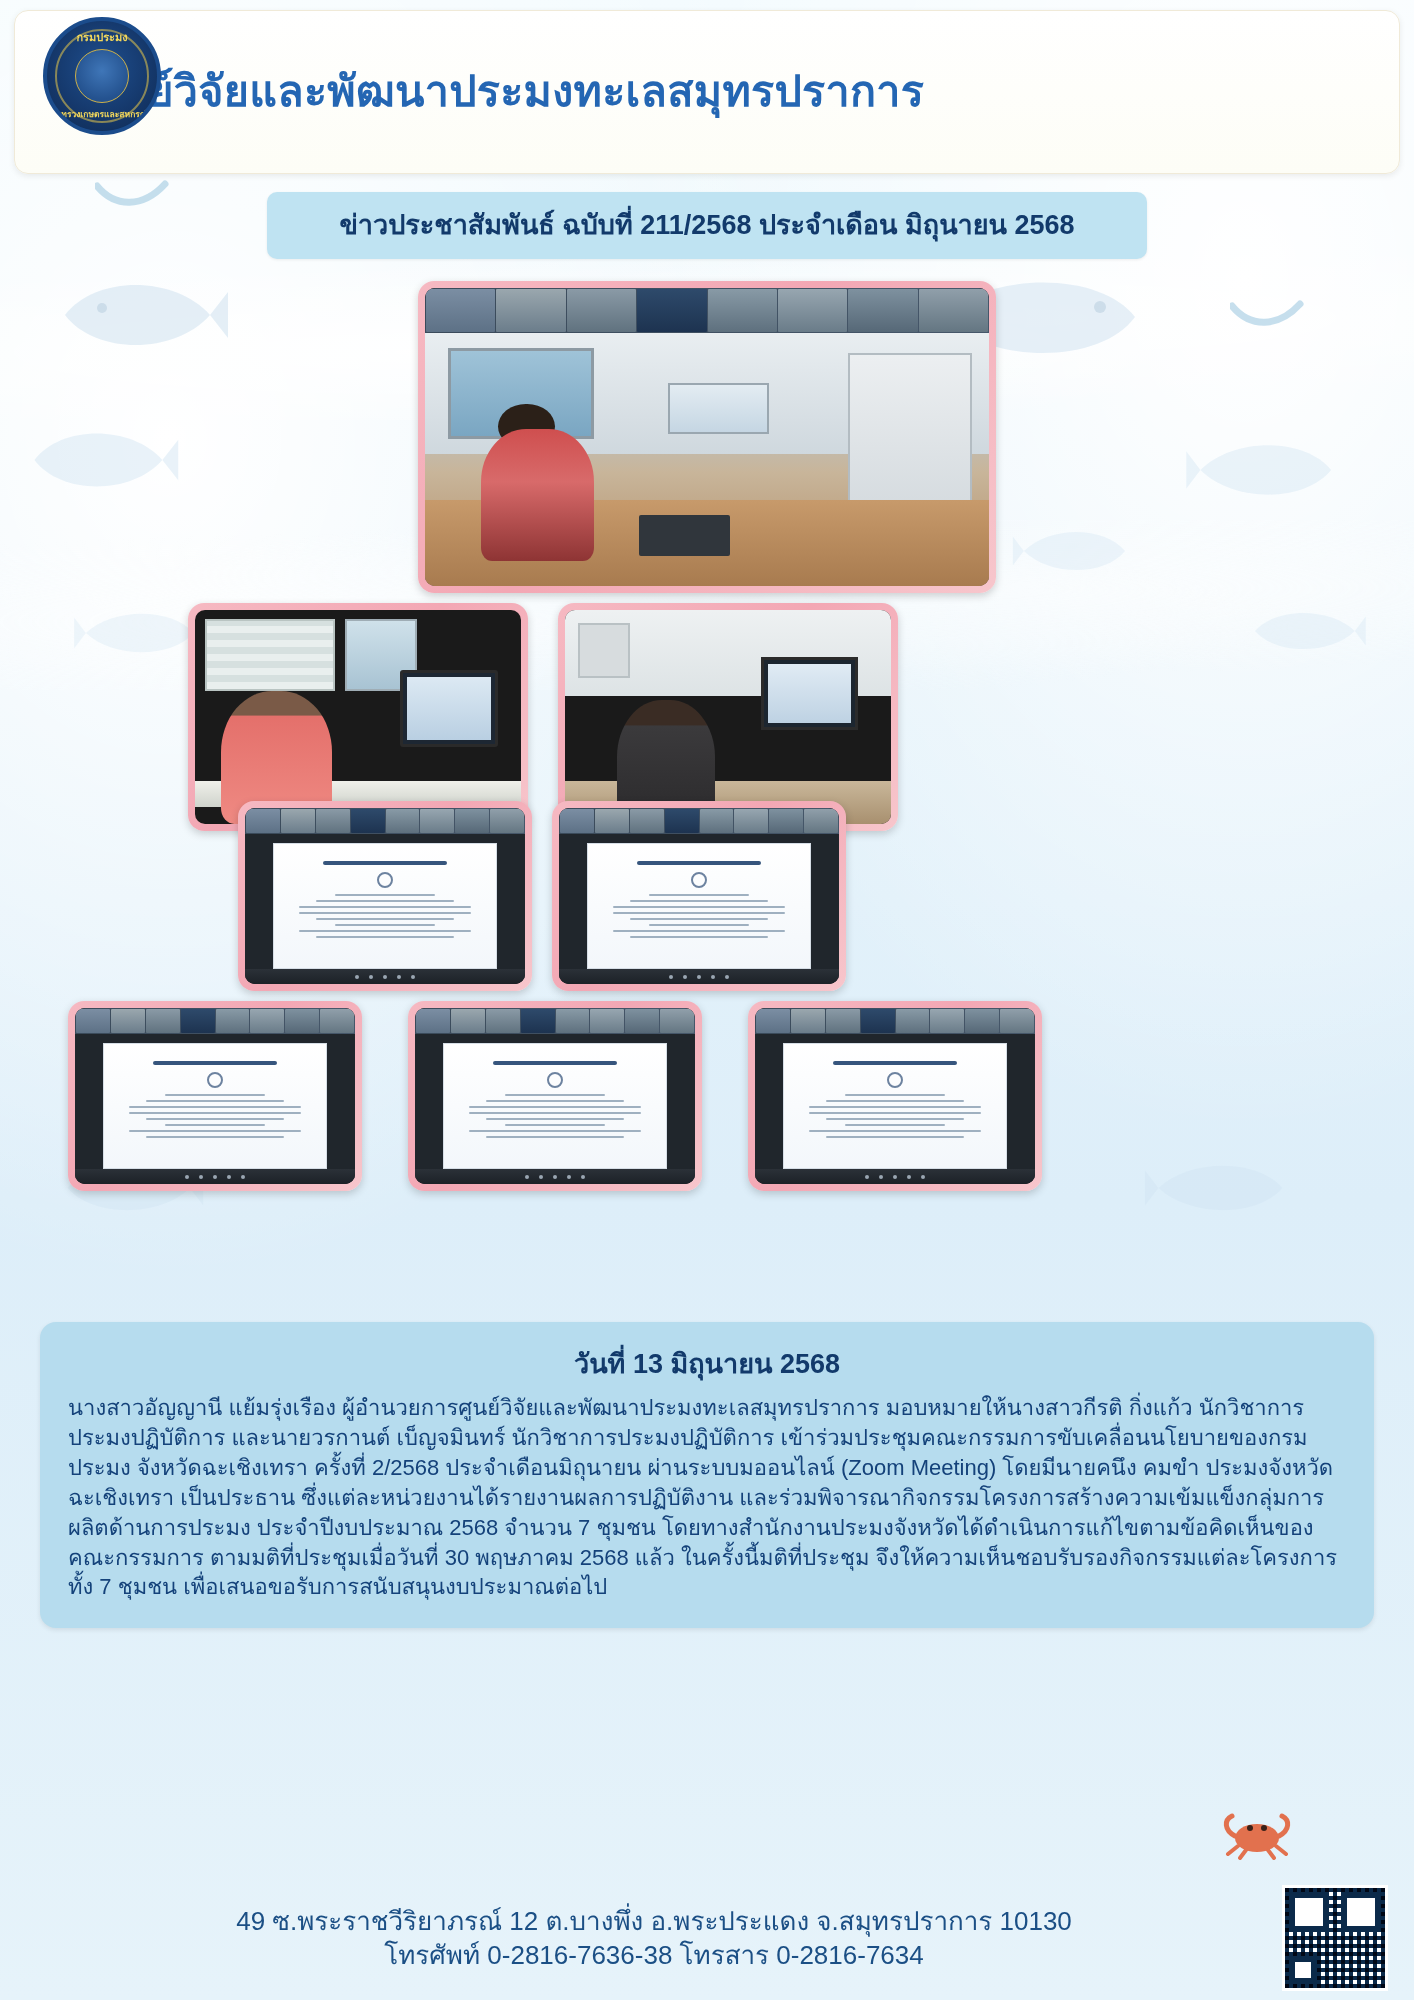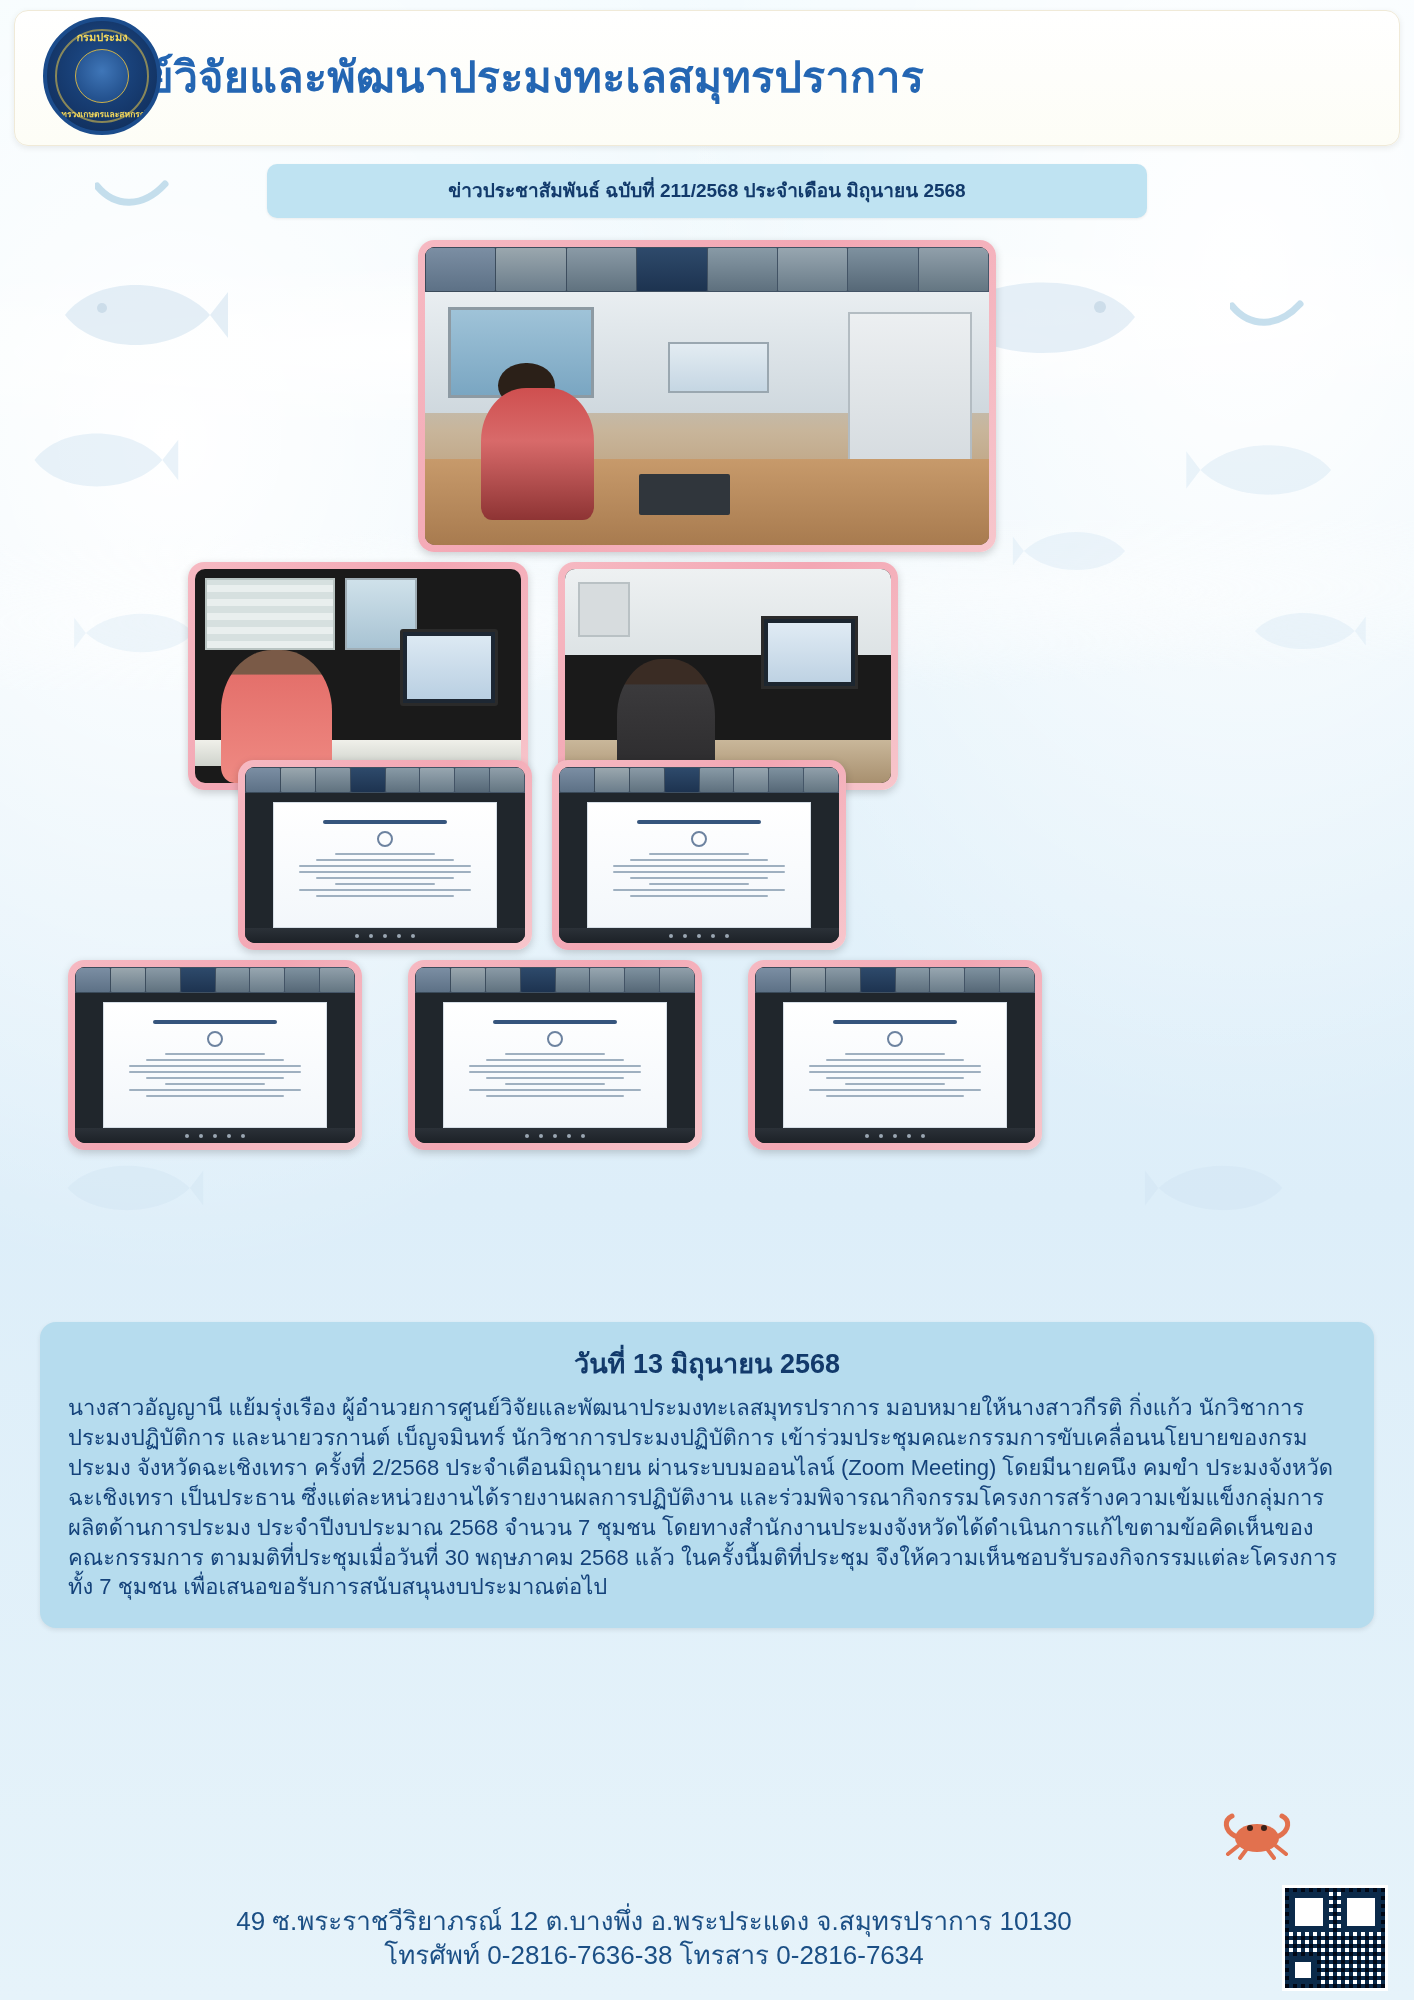--- a/index.html
+++ b/index.html
@@ -35,21 +35,21 @@
     height: 170px;
     background: radial-gradient(ellipse at 30% 60%, rgba(255,255,255,.95) 0%, rgba(255,255,255,0) 62%),
                 radial-gradient(ellipse at 70% 40%, rgba(255,255,255,.85) 0%, rgba(255,255,255,0) 60%);
     pointer-events: none;
   }
 
   
   .header {
     position: relative;
     margin: 10px 14px 0 14px;
-    height: 136px;
+    height: 164px;
     background: linear-gradient(180deg, #ffffff 0%, #fdfdf6 100%);
     border-radius: 14px;
     box-shadow: 0 2px 6px rgba(0,0,0,.08);
     display: flex;
     align-items: center;
     padding-left: 76px;
     border: 1px solid #f0ead8;
   }
   .logo-dof {
     position: absolute;
@@ -91,21 +91,21 @@
   
   .issue-banner {
     position: relative;
     margin: 18px auto 0 auto;
     width: 880px;
     background: #bfe3f2;
     border-radius: 10px;
     text-align: center;
     padding: 11px 10px 13px 10px;
     color: #123a6b;
-    font-size: 19px;
+    font-size: 27px;
     font-weight: bold;
     box-shadow: 0 1px 3px rgba(0,0,0,.07);
   }
 
   
   .photos { position: relative; margin-top: 22px; }
 
   .frame {
     position: absolute;
     border-radius: 16px;

